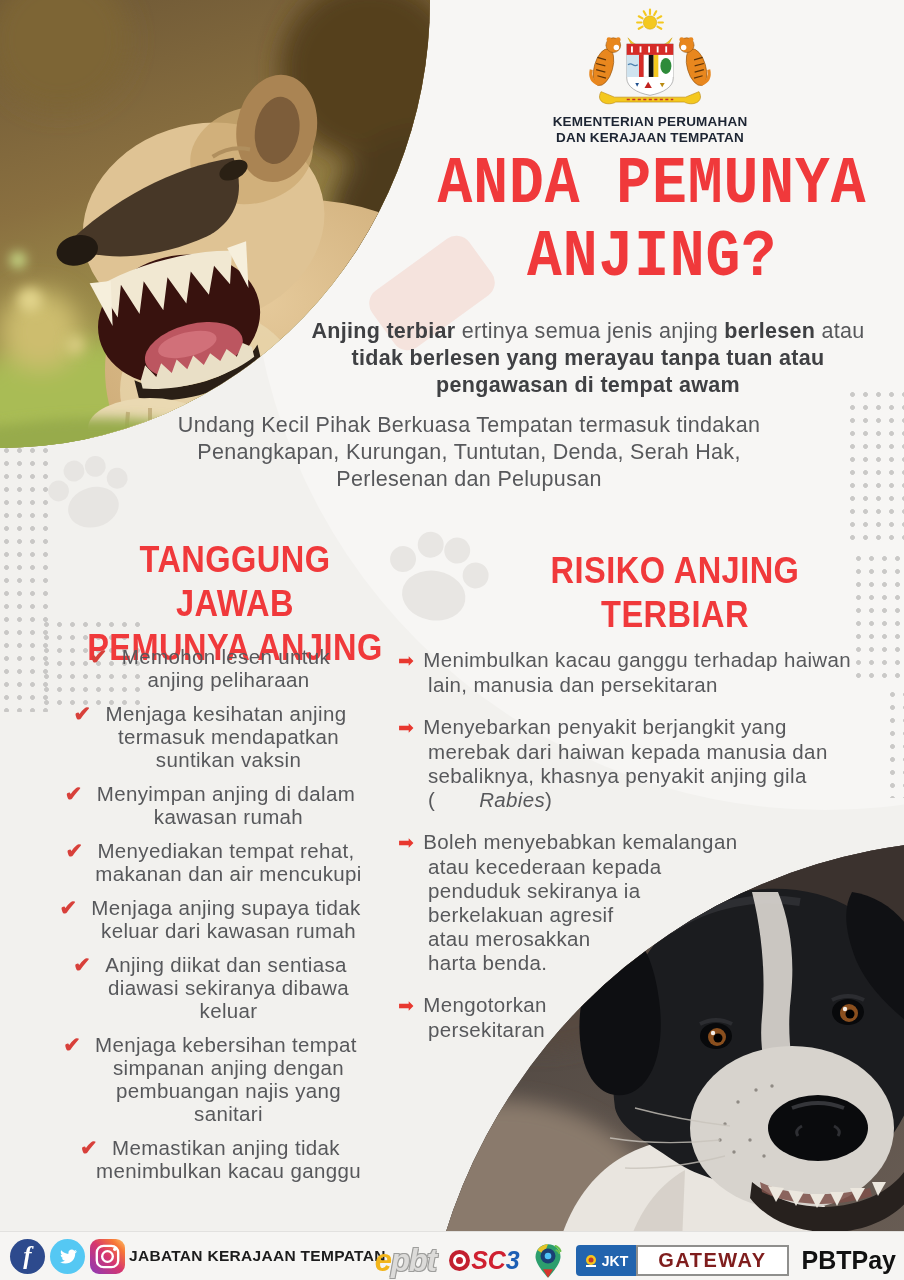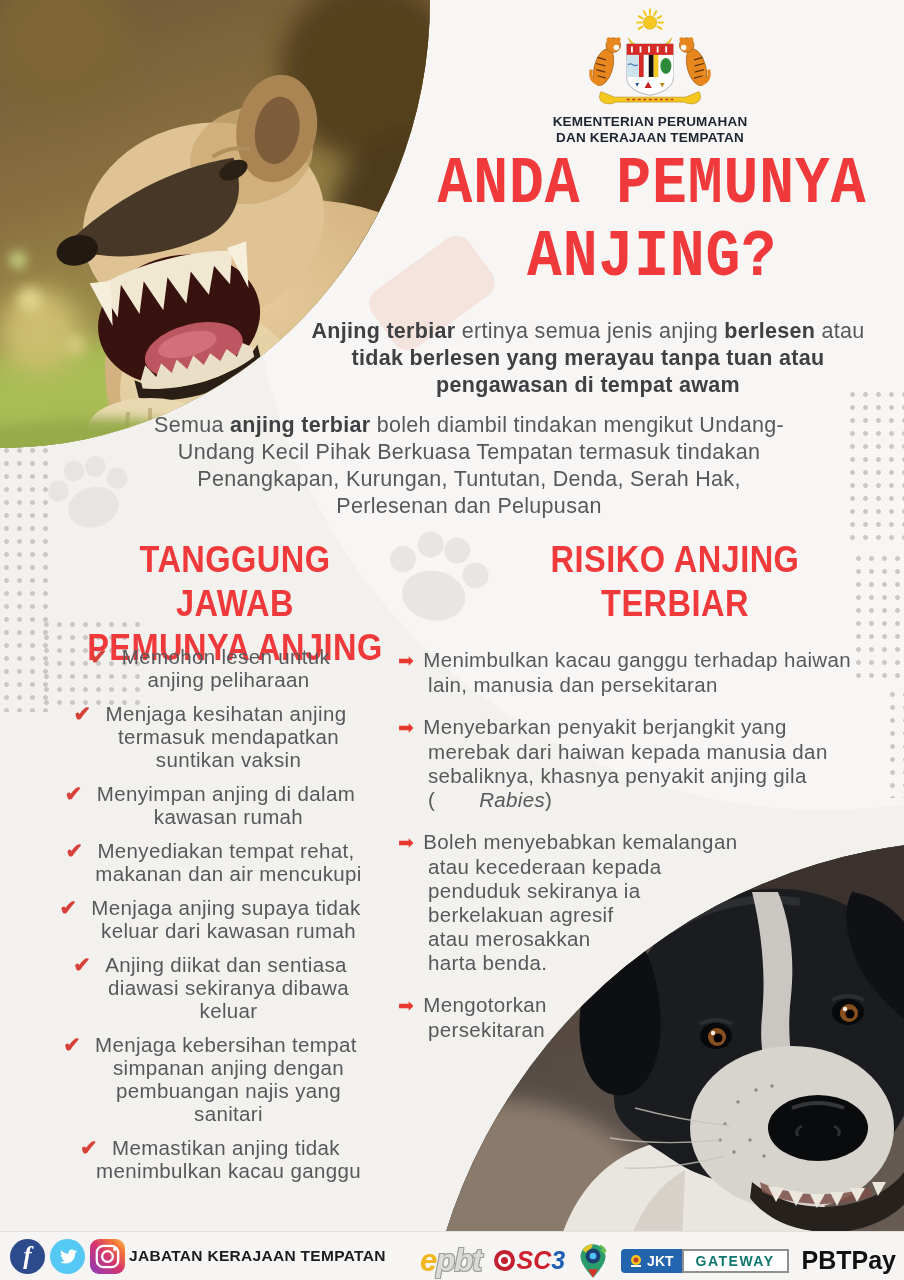--- a/index.html
+++ b/index.html
@@ -37,21 +37,21 @@
   .para{position:absolute;z-index:5;text-align:center;color:#57585b;
         font-size:21.5px;line-height:27px;letter-spacing:.3px;}
   .para1{left:268px;top:318px;width:640px;}
   .para2{left:94px;top:412px;width:750px;}
   .b{font-weight:700;color:#3f4043;}
   .i{font-style:italic;margin-left:44px;}
   
   .col-head{position:absolute;z-index:5;text-align:center;color:#f0393b;font-weight:700;
         font-size:37px;line-height:44px;letter-spacing:.5px;}
   .head-left{left:55px;top:538px;width:360px;}
-  .head-right{left:475px;top:538px;width:400px;}
+  .head-right{left:475px;top:549px;width:400px;}
   .list{position:absolute;z-index:6;color:#57585b;letter-spacing:.35px;}
   .list-left{left:36px;top:645px;width:348px;font-size:20.5px;line-height:23px;}
   .list-right{left:398px;top:648px;width:506px;font-size:20.5px;line-height:24px;}
   .citem{padding-left:37px;text-indent:-37px;margin-bottom:11px;text-align:center;}
   .ritem{padding-left:30px;text-indent:-30px;margin-bottom:18px;}
   .check{color:#d8403a;font-weight:700;font-size:21px;margin-right:14px;}
   .arrowb{color:#e8382f;font-size:19px;margin-right:9px;}
   .itext{white-space:pre-line;}
   
   .footer{position:absolute;left:0;bottom:0;width:904px;height:48px;background:#f6f5f3;z-index:10;
@@ -68,22 +68,22 @@
   .epbt .e{color:#f2b51b;}
   .epbt .pbt{color:#dcdbd9;text-shadow:-1px -1px 0 #9e9e9c,1px -1px 0 #9e9e9c,-1px 1px 0 #9e9e9c,1px 1px 0 #9e9e9c;}
   .osc{font-style:italic;font-weight:700;font-size:25px;display:inline-flex;align-items:center;}
   .osc-o{width:21px;height:21px;border-radius:50%;background:#c21f2f;display:inline-block;position:relative;margin-right:1px;}
   .osc-o::before{content:'';position:absolute;inset:4px;border:3px solid #fff;border-radius:50%;}
   .osc-sc{color:#cf2030;}
   .osc-num{color:#1e5fb4;}
   .jkt-gw{display:inline-flex;align-items:stretch;}
   .jkt{display:inline-flex;align-items:center;gap:4px;background:#2264ae;color:#fff;font-weight:700;
        font-size:14px;padding:4px 8px;border-radius:4px 0 0 4px;}
-  .gw{display:inline-flex;align-items:center;background:#fff;border:2px solid #8f8f8d;color:#0f766e;
-      font-weight:700;font-size:14px;padding:2px 12px;letter-spacing:1.5px;}
+  .gw{display:inline-flex;align-items:center;background:#fff;border:2px solid #8f8f8d;color:#7f1d1d;
+      font-weight:700;font-size:20px;padding:2px 20px;letter-spacing:1.5px;}
   .pbtpay{font-weight:700;font-size:25px;color:#111;}
 </style>
 </head>
 <body>
 
 <div class="poster">
 
   <div class="halo"></div>
 
   <div class="dots d1"></div>
@@ -241,21 +241,20 @@
     <div class="condensed">ANDA PEMUNYA</div>
     <div class="condensed">ANJING?</div>
   </div>
 
   <div class="para para1">
     <div><span class="b">Anjing terbiar</span><span> ertinya semua jenis anjing </span><span class="b">berlesen</span><span> atau</span></div>
     <div><span class="b">tidak berlesen yang merayau tanpa tuan atau</span></div>
     <div><span class="b">pengawasan di tempat awam</span></div>
   </div>
   <div class="para para2">
-    <div><span>Semua </span><span class="b">anjing terbiar</span><span> boleh diambil tindakan mengikut Undang-</span></div>
     <div><span>Undang Kecil Pihak Berkuasa Tempatan termasuk tindakan</span></div>
     <div><span>Penangkapan, Kurungan, Tuntutan, Denda, Serah Hak,</span></div>
     <div><span>Perlesenan dan Pelupusan</span></div>
   </div>
 
   <div class="col-head head-left">
     <div class="condensed">TANGGUNG JAWAB</div>
     <div class="condensed">PEMUNYA ANJING</div>
   </div>
   <div class="col-head head-right">

